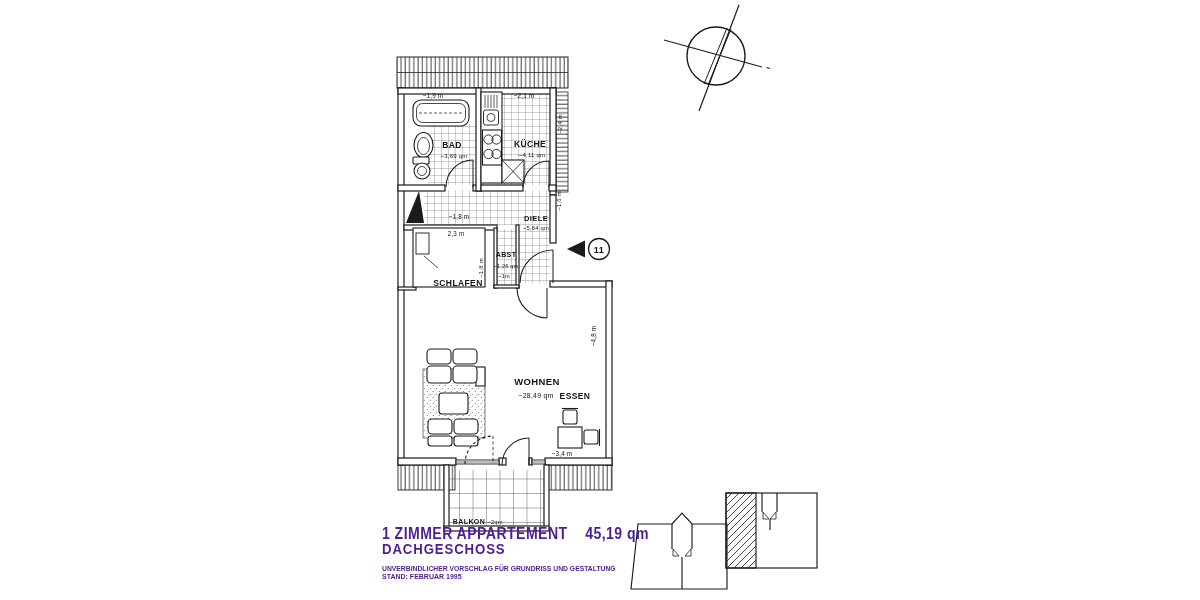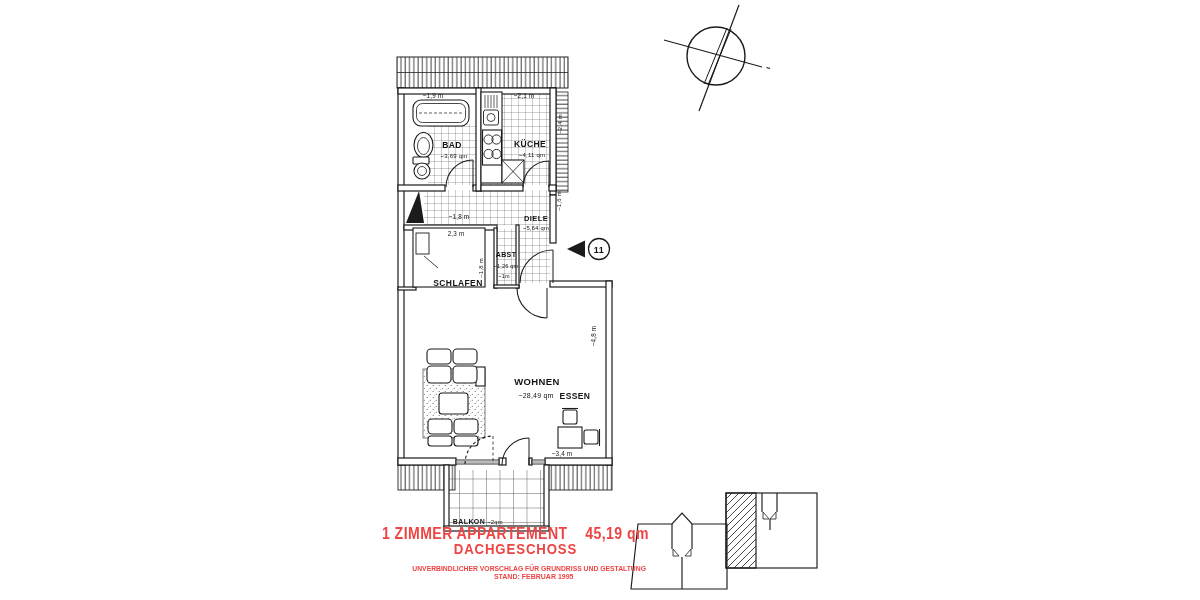--- a/index.html
+++ b/index.html
@@ -4,21 +4,21 @@
 <style>
   html,body{margin:0;padding:0;background:#fff;}
   .canvas{position:relative;width:1200px;height:600px;background:#ffffff;overflow:hidden;
           font-family:"Liberation Sans",sans-serif;text-decoration:underline;}
   svg{position:absolute;left:0;top:0;}
   .ln{stroke:#1b1b1b;fill:none;stroke-width:1.1;}
   .wall{fill:#ffffff;stroke:#1b1b1b;stroke-width:1.2;}
   .fix{fill:#ffffff;stroke:#1b1b1b;stroke-width:1.1;}
   .rlabel{font-family:"Liberation Sans",sans-serif;font-weight:bold;fill:#141414;letter-spacing:0.4px;}
   .dim{font-family:"Liberation Sans",sans-serif;fill:#141414;letter-spacing:0.2px;}
-  .tb{position:absolute;left:382px;top:526px;color:#ef4444;text-align:center;}
+  .tb{position:absolute;left:382px;top:526px;color:#4c1d95;}
   .tb-title{display:flex;gap:20px;font-size:16px;font-weight:bold;white-space:nowrap;
             transform:scaleX(0.88);transform-origin:left;letter-spacing:0.5px;line-height:15px;}
   .tb-floor{font-size:15px;font-weight:bold;transform:scaleX(0.88);transform-origin:left;
             letter-spacing:1px;line-height:15px;}
   .tb-small{font-size:7px;font-weight:bold;margin-top:9px;white-space:nowrap;line-height:8px;
             transform:scaleX(0.97);transform-origin:left;}
   .tb-small2{font-size:7px;font-weight:bold;line-height:8px;}
 </style>
 </head>
 <body>

